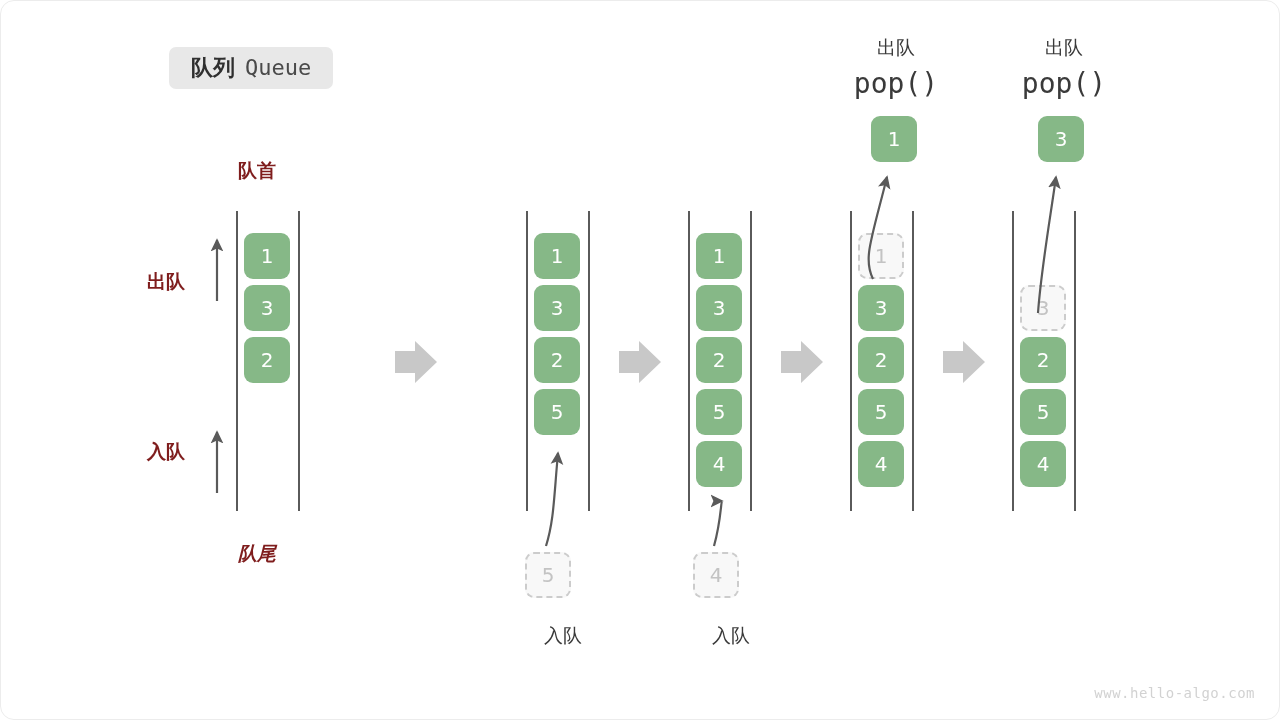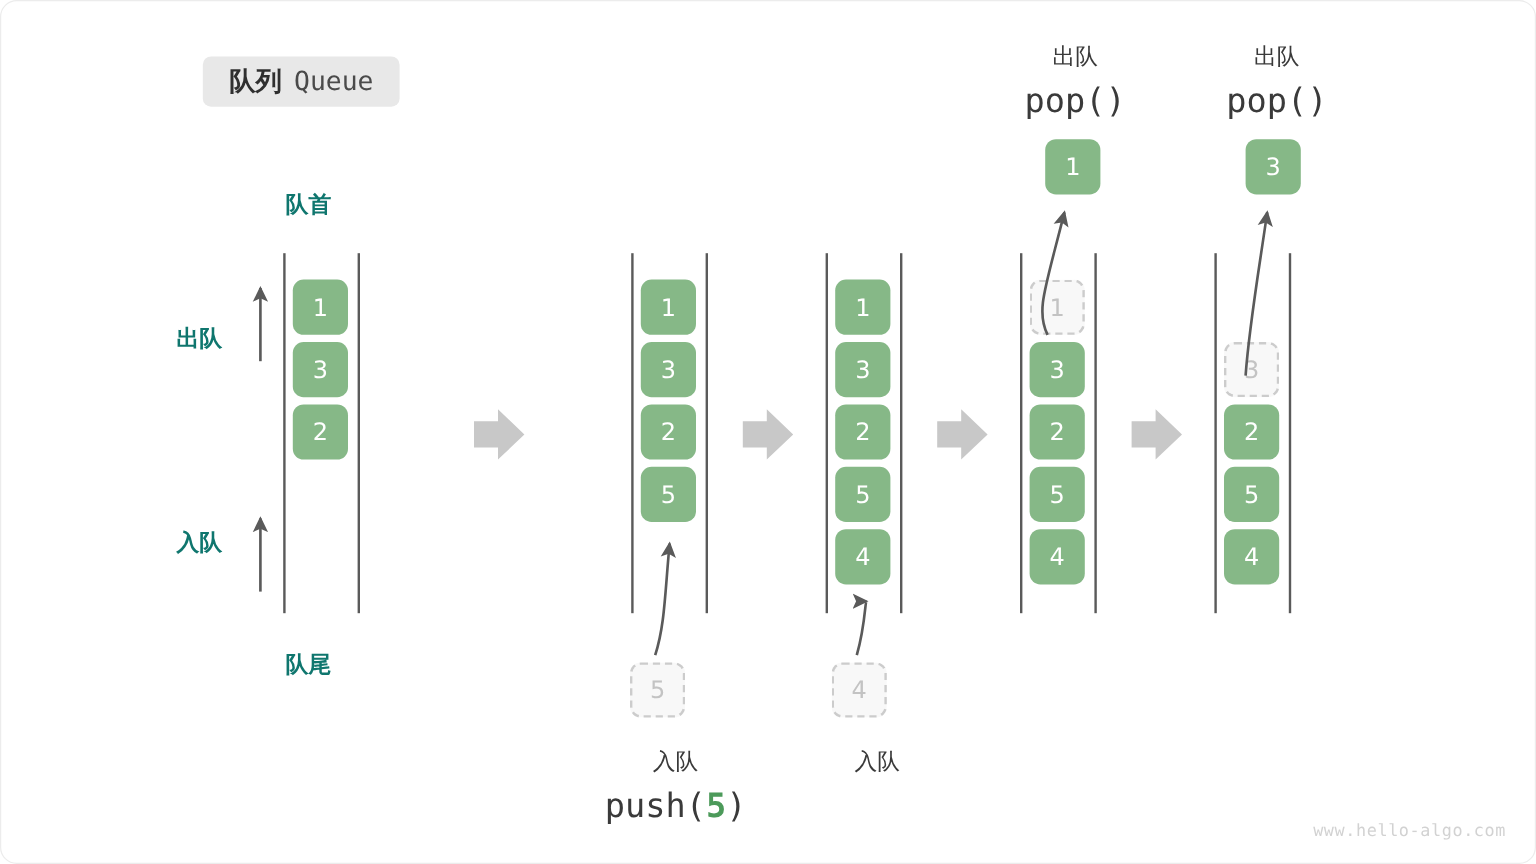--- a/index.html
+++ b/index.html
@@ -42,21 +42,21 @@
     color: #4a4a4a;
     font-family: "DejaVu Sans Mono", monospace;
   }
 
   
   .cn-label {
     position: absolute;
     font-family: "DejaVu Sans", sans-serif;
     font-weight: bold;
     font-size: 19px;
-    color: #0f766e;
+    color: #7f1d1d;
     white-space: nowrap;
     text-align: center;
   }
   .op-label {
     position: absolute;
     text-align: center;
     white-space: nowrap;
     line-height: 1.55;
   }
   .op-label .cn {
@@ -127,21 +127,21 @@
 <body>
 
 <div id="canvas">
 
   <div id="title-badge">
     <span class="cn">队列</span>
     <span class="en">Queue</span>
   </div>
 
   <div class="cn-label" style="left:237px; top:157px;">队首</div>
-  <div class="cn-label" style="left:237px; top:540px;">队尾</div>
+  <div class="cn-label" style="left:237px; top:540px;font-style:italic;">队尾</div>
 
   <div class="cn-label" style="left:146px; top:268px;">出队</div>
   <div class="cn-label" style="left:146px; top:438px;">入队</div>
 
   <div class="cell filled" style="left:870px; top:115px;">1</div>
   <div class="cell filled" style="left:1037px; top:115px;">3</div>
 
   <div class="cell ghost" style="left:524px; top:551px;">5</div>
   <div class="cell ghost" style="left:692px; top:551px;">4</div>
 
@@ -149,21 +149,20 @@
     <span class="cn">出队</span>
     <span class="code"><span>pop(</span><span class="arg"></span><span>)</span></span>
   </div>
   <div class="op-label" style="left:998px; top:32px; width:130px;">
     <span class="cn">出队</span>
     <span class="code"><span>pop(</span><span class="arg"></span><span>)</span></span>
   </div>
 
   <div class="op-label" style="left:487px; top:620px; width:150px;">
     <span class="cn">入队</span>
-    <span class="code"><span>push(</span><span class="arg">5</span><span>)</span></span>
   </div>
   <div class="op-label" style="left:655px; top:620px; width:150px;">
     <span class="cn">入队</span>
   </div>
 
   <div id="columns-host">
       <div class="column" style="left: 0px; top: 0px;">
         <div class="rail" style="left: 235px; top: 210px; height: 300px;"></div>
         <div class="rail" style="left: 297px; top: 210px; height: 300px;"></div>
         <div class="cell filled" style="left: 243px; top: 232px;">1</div>

